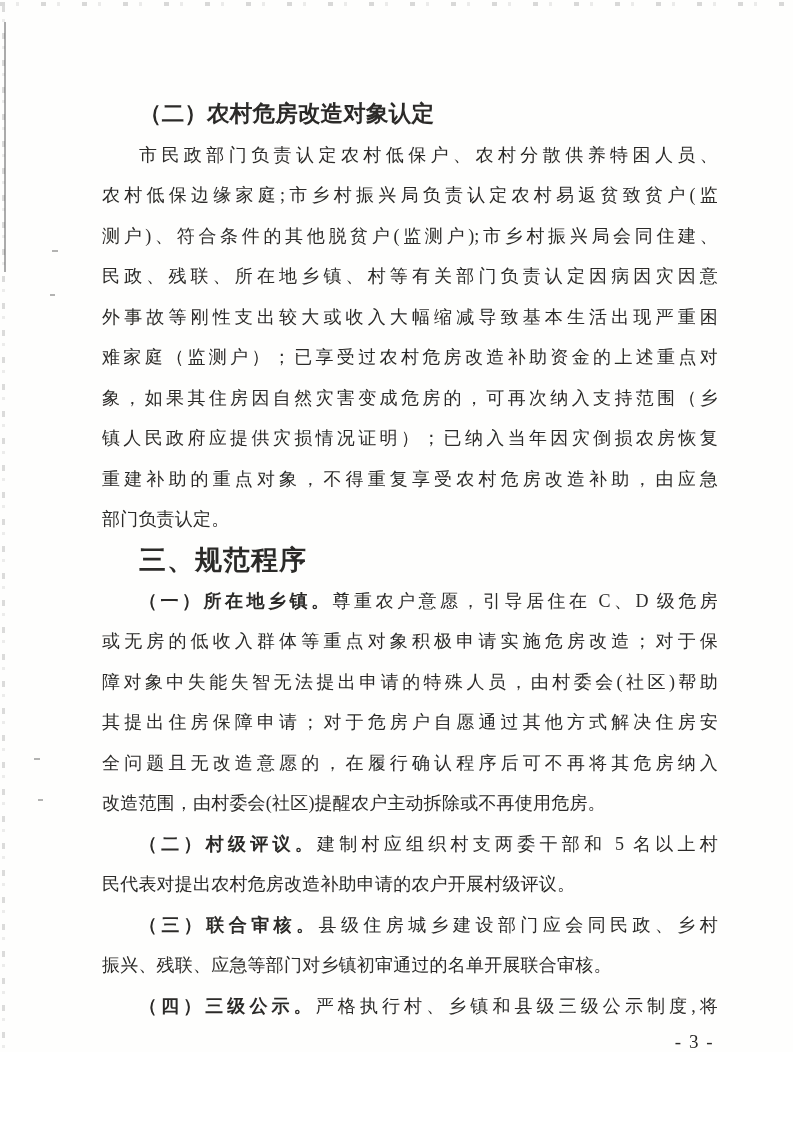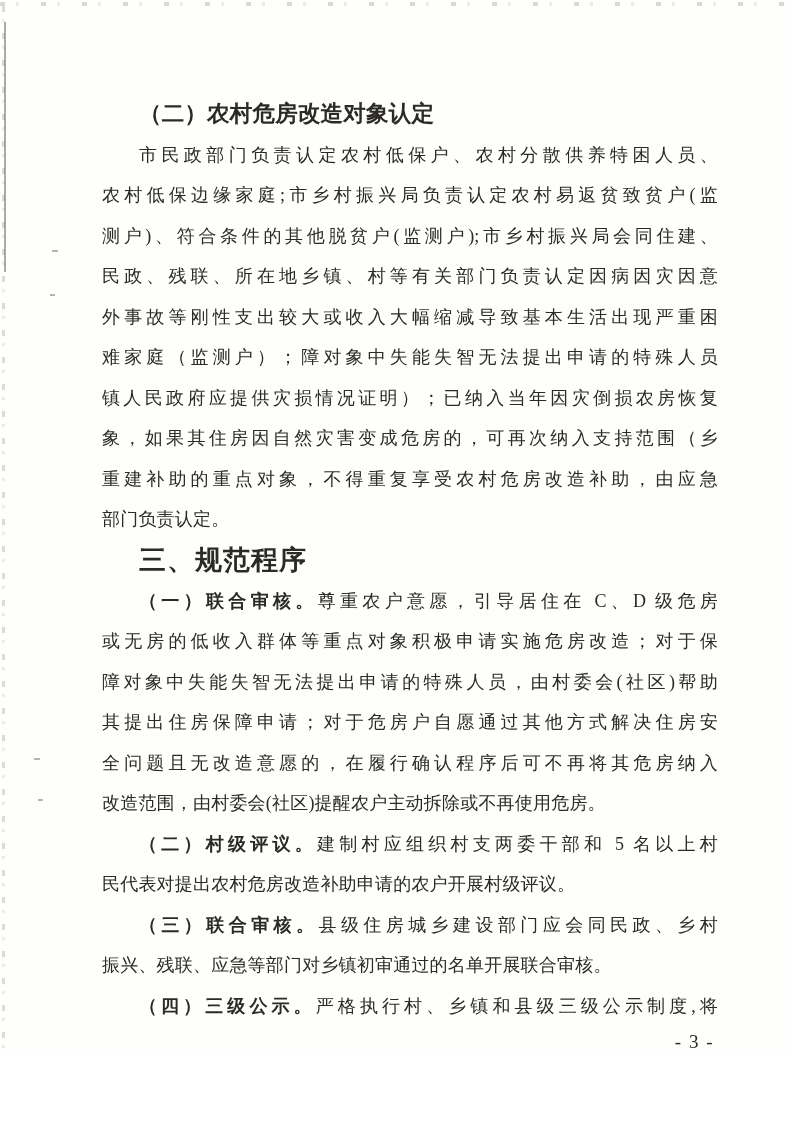--- a/index.html
+++ b/index.html
@@ -104,27 +104,27 @@
   <div class="speck s3"></div>
   <div class="speck s4"></div>
 
   <div class="text-block">
       <div class="line h2 indent">（二）农村危房改造对象认定</div>
       <div class="line body indent stretch">市民政部门负责认定农村低保户、农村分散供养特困人员、</div>
       <div class="line body stretch">农村低保边缘家庭;市乡村振兴局负责认定农村易返贫致贫户(监</div>
       <div class="line body stretch">测户)、符合条件的其他脱贫户(监测户);市乡村振兴局会同住建、</div>
       <div class="line body stretch">民政、残联、所在地乡镇、村等有关部门负责认定因病因灾因意</div>
       <div class="line body stretch">外事故等刚性支出较大或收入大幅缩减导致基本生活出现严重困</div>
-      <div class="line body stretch">难家庭（监测户）；障对象中失能失智无法提出申请的特殊人员</div>
+      <div class="line body stretch">难家庭（监测户）；已享受过农村危房改造补助资金的上述重点对</div>
+      <div class="line body stretch">象，如果其住房因自然灾害变成危房的，可再次纳入支持范围（乡</div>
       <div class="line body stretch">镇人民政府应提供灾损情况证明）；已纳入当年因灾倒损农房恢复</div>
-      <div class="line body stretch">象，如果其住房因自然灾害变成危房的，可再次纳入支持范围（乡</div>
       <div class="line body stretch">重建补助的重点对象，不得重复享受农村危房改造补助，由应急</div>
       <div class="line body">部门负责认定。</div>
       <div class="line h1 indent">三、规范程序</div>
-      <div class="line body indent stretch"><b class="lead">（一）联合审核。</b>尊重农户意愿，引导居住在 C、D 级危房</div>
+      <div class="line body indent stretch"><b class="lead">（一）所在地乡镇。</b>尊重农户意愿，引导居住在 C、D 级危房</div>
       <div class="line body stretch">或无房的低收入群体等重点对象积极申请实施危房改造；对于保</div>
       <div class="line body stretch">障对象中失能失智无法提出申请的特殊人员，由村委会(社区)帮助</div>
       <div class="line body stretch">其提出住房保障申请；对于危房户自愿通过其他方式解决住房安</div>
       <div class="line body stretch">全问题且无改造意愿的，在履行确认程序后可不再将其危房纳入</div>
       <div class="line body">改造范围，由村委会(社区)提醒农户主动拆除或不再使用危房。</div>
       <div class="line body indent stretch"><b class="lead">（二）村级评议。</b>建制村应组织村支两委干部和 5 名以上村</div>
       <div class="line body">民代表对提出农村危房改造补助申请的农户开展村级评议。</div>
       <div class="line body indent stretch"><b class="lead">（三）联合审核。</b>县级住房城乡建设部门应会同民政、乡村</div>
       <div class="line body">振兴、残联、应急等部门对乡镇初审通过的名单开展联合审核。</div>
       <div class="line body indent stretch"><b class="lead">（四）三级公示。</b>严格执行村、乡镇和县级三级公示制度,将</div>

